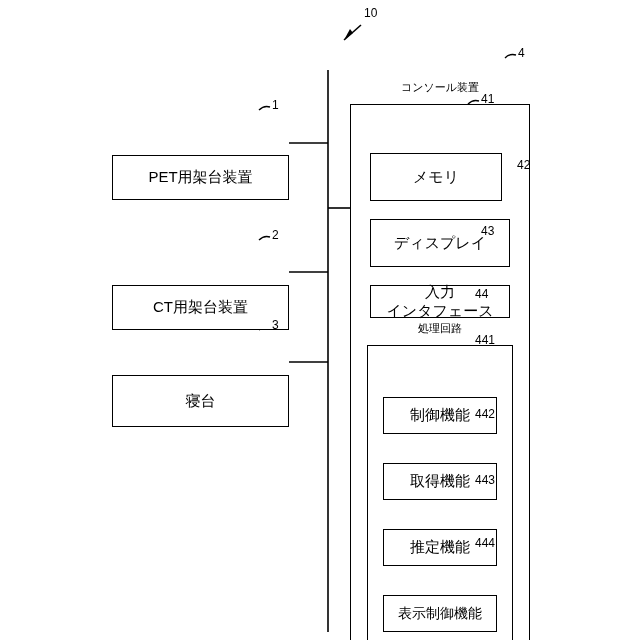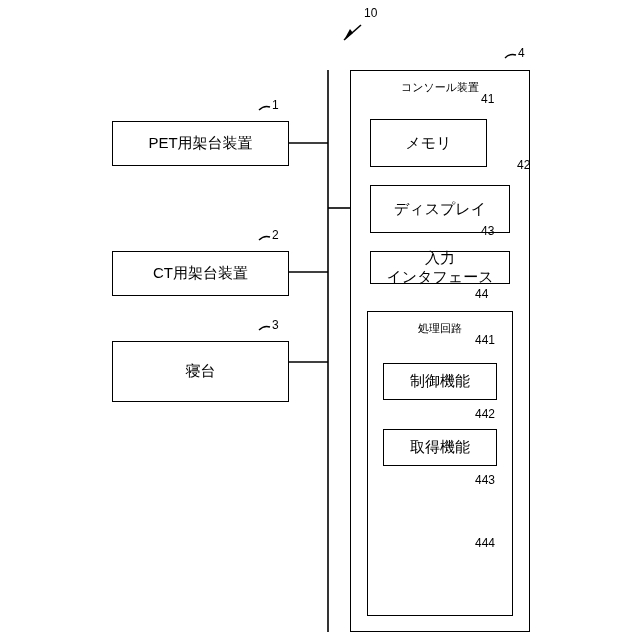--- a/index.html
+++ b/index.html
@@ -21,20 +21,21 @@
     box-sizing: border-box;
     border: 1.6px solid #000;
     background: #fff;
     display: flex;
     align-items: center;
     justify-content: center;
     text-align: center;
     line-height: 1.25;
     font-size: 15px;
     white-space: pre-line;
+    margin-top: 34px;
   }
   .label-ref {
     position: absolute;
     font-size: 12px;
     color: #000;
     white-space: nowrap;
   }
   .title-text {
     position: absolute;
     font-size: 11px;
@@ -84,44 +85,46 @@
   </svg>
 
   <div class="label-ref" style="left:364px; top:6px;">10</div>
 
   <div class="box" style="left:112px; top:121px; width:177px; height:45px;">PET用架台装置</div>
   <div class="label-ref" style="left:272px; top:98px;">1</div>
 
   <div class="box" style="left:112px; top:251px; width:177px; height:45px;">CT用架台装置</div>
   <div class="label-ref" style="left:272px; top:228px;">2</div>
 
-  <div class="box" style="left:112px; top:341px; width:177px; height:61px;">寝台</div>
+  <div class="box" style="left:112px; top:341px; width:177px; height:52px;">寝台</div>
   <div class="label-ref" style="left:272px; top:318px;">3</div>
 
   <div class="box" style="left:350px; top:70px; width:180px; height:562px; align-items:flex-start; justify-content:center;"></div>
   <div class="title-text" style="left:350px; top:80px; width:180px;">コンソール装置</div>
   <div class="label-ref" style="left:518px; top:46px;">4</div>
 
-  <div class="box" style="left:370px; top:119px; width:117px; height:48px;font-family:Liberation Serif, serif;">メモリ</div>
+  <div class="box" style="left:370px; top:119px; width:132px; height:48px;font-family:Liberation Serif, serif;">メモリ</div>
   <div class="label-ref" style="left:481px; top:92px;">41</div>
 
   <div class="box" style="left:370px; top:185px; width:140px; height:48px;">ディスプレイ</div>
   <div class="label-ref" style="left:481px; top:158px;margin-left:36px;">42</div>
 
   <div class="box" style="left:370px; top:251px; width:140px; height:33px;">入力
 インタフェース</div>
   <div class="label-ref" style="left:481px; top:224px;">43</div>
 
   <div class="box" style="left:367px; top:311px; width:146px; height:305px; align-items:flex-start; justify-content:center;"></div>
   <div class="title-text" style="left:367px; top:321px; width:146px;">処理回路</div>
   <div class="label-ref" style="left:475px; top:287px;">44</div>
 
   <div class="box" style="left:383px; top:363px; width:114px; height:37px;">制御機能</div>
   <div class="label-ref" style="left:475px; top:333px;">441</div>
 
   <div class="box" style="left:383px; top:429px; width:114px; height:37px;">取得機能</div>
   <div class="label-ref" style="left:475px; top:407px;">442</div>
 
+  <div class="box" style="left:383px; top:495px; width:114px; height:37px;">推定機能</div>
   <div class="label-ref" style="left:475px; top:473px;">443</div>
 
+  <div class="box" style="left:383px; top:561px; width:114px; height:37px; font-size:14px;">表示制御機能</div>
   <div class="label-ref" style="left:475px; top:536px;">444</div>
 
 </div>
 
 </body></html>

